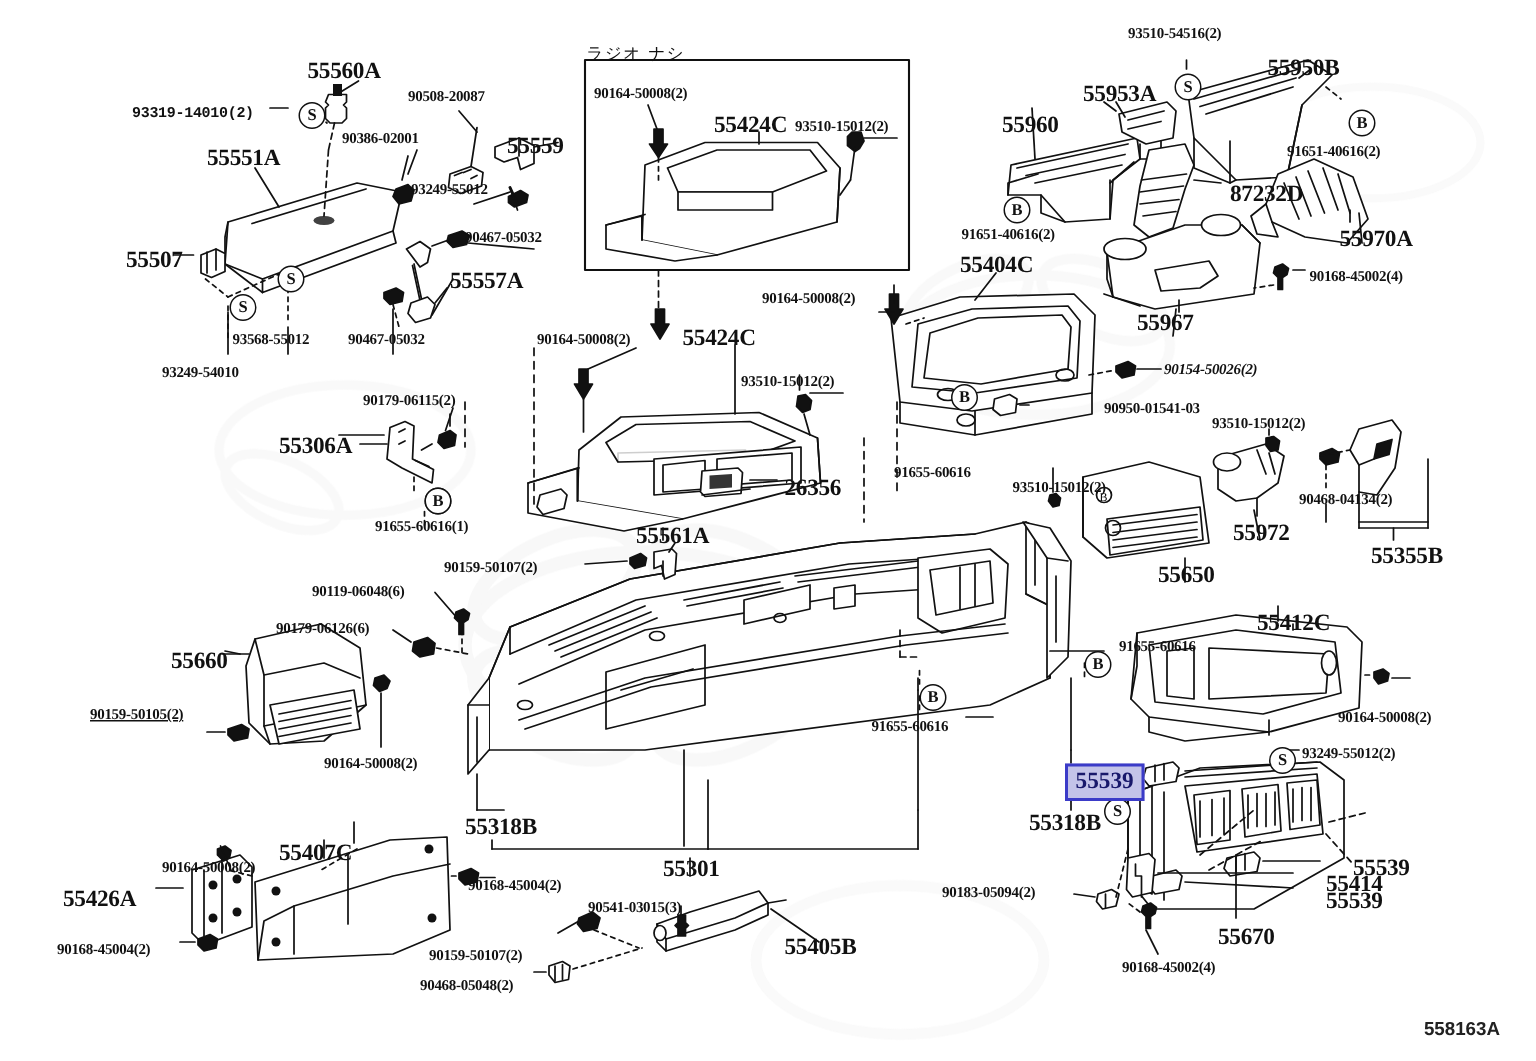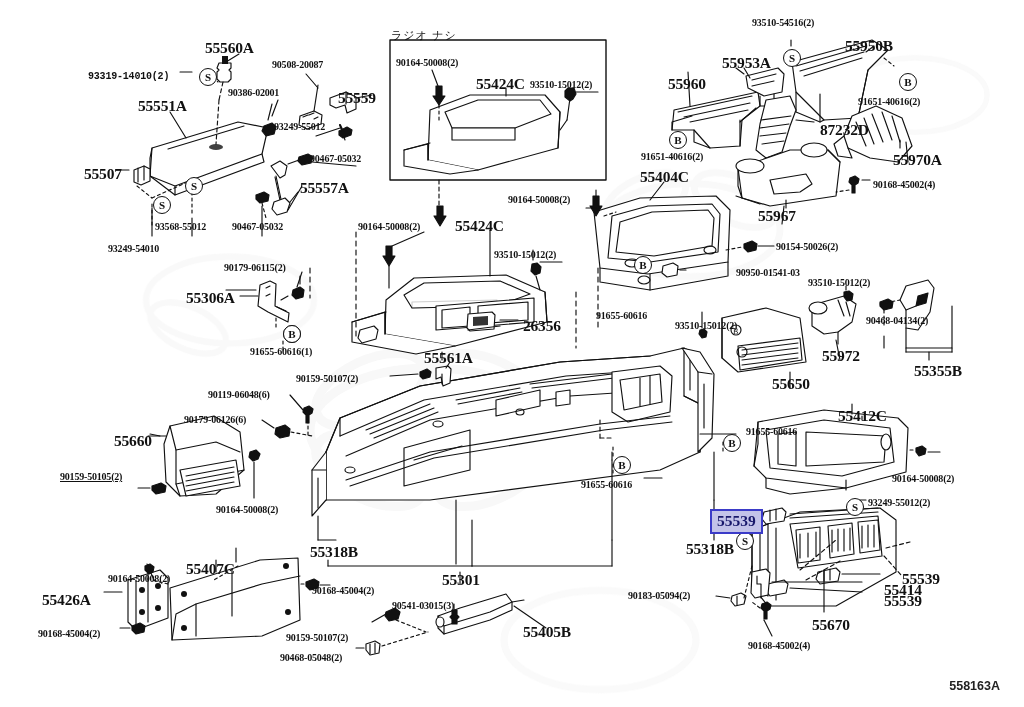--- a/index.html
+++ b/index.html
@@ -554,21 +554,21 @@
       <div class="lbl s14" style="left: 228px; top: 88px;">90386-02001</div>
       <div class="lbl s15" style="left: 338px; top: 90px;">55559</div>
       <div class="lbl s15" style="left: 138px; top: 98px;">55551A</div>
       <div class="lbl s14" style="left: 274px; top: 122px;">93249-55012</div>
       <div class="lbl s14" style="left: 310px; top: 154px;">90467-05032</div>
       <div class="lbl s15" style="left: 84px; top: 166px;">55507</div>
       <div class="lbl s15" style="left: 300px; top: 180px;">55557A</div>
       <div class="lbl s14" style="left: 155px; top: 222px;">93568-55012</div>
       <div class="lbl s14" style="left: 232px; top: 222px;">90467-05032</div>
       <div class="lbl s14" style="left: 108px; top: 244px;">93249-54010</div>
-      <div class="lbl s14" style="left: 224px; top: 263px; text-align: right;">90179-06115(2)</div>
+      <div class="lbl s14" style="left: 242px; top: 263px; text-align: right;">90179-06115(2)</div>
       <div class="lbl s15" style="left: 186px; top: 290px;">55306A</div>
       <div class="lbl s14" style="left: 250px; top: 347px;">91655-60616(1)</div>
       <div class="lbl s14" style="left: 396px; top: 58px;">90164-50008(2)</div>
       <div class="lbl s15" style="left: 476px; top: 76px;">55424C</div>
       <div class="lbl s14" style="left: 530px; top: 80px;">93510-15012(2)</div>
       <div class="lbl s14" style="left: 508px; top: 195px;">90164-50008(2)</div>
       <div class="lbl s14" style="left: 358px; top: 222px;">90164-50008(2)</div>
       <div class="lbl s15" style="left: 455px; top: 218px;">55424C</div>
       <div class="lbl s14" style="left: 494px; top: 250px;">93510-15012(2)</div>
       <div class="lbl s15" style="left: 523px; top: 318px;">26356</div>
@@ -594,26 +594,26 @@
       <div class="lbl s15" style="left: 845px; top: 38px;">55950B</div>
       <div class="lbl s15" style="left: 722px; top: 55px;">55953A</div>
       <div class="lbl s15" style="left: 668px; top: 76px;">55960</div>
       <div class="lbl s14" style="left: 858px; top: 97px;">91651-40616(2)</div>
       <div class="lbl s15" style="left: 820px; top: 122px;">87232D</div>
       <div class="lbl s14" style="left: 641px; top: 152px;">91651-40616(2)</div>
       <div class="lbl s15" style="left: 893px; top: 152px;">55970A</div>
       <div class="lbl s15" style="left: 640px; top: 169px;">55404C</div>
       <div class="lbl s14" style="left: 873px; top: 180px;">90168-45002(4)</div>
       <div class="lbl s15" style="left: 758px; top: 208px;">55967</div>
-      <div class="lbl s14" style="left: 776px; top: 242px;">90154-50026(2)</div>
+      <div class="lbl s14" style="left: 776px; top: 242px; font-style: italic;">90154-50026(2)</div>
       <div class="lbl s14" style="left: 688px; top: 268px; margin-left: 48px;">90950-01541-03</div>
       <div class="lbl s14" style="left: 808px; top: 278px;">93510-15012(2)</div>
       <div class="lbl s14" style="left: 675px; top: 321px;">93510-15012(2)</div>
       <div class="lbl s14" style="left: 596px; top: 311px;">91655-60616</div>
-      <div class="lbl s14" style="left: 866px; top: 316px;">90468-04134(2)</div>
+      <div class="lbl s14" style="left: 866px; top: 329px;">90468-04134(2)</div>
       <div class="lbl s15" style="left: 822px; top: 348px;">55972</div>
       <div class="lbl s15" style="left: 772px; top: 376px;">55650</div>
       <div class="lbl s15" style="left: 914px; top: 363px;">55355B</div>
       <div class="lbl s15" style="left: 838px; top: 408px;">55412C</div>
       <div class="lbl s14" style="left: 746px; top: 427px;">91655-60616</div>
       <div class="lbl s14" style="left: 581px; top: 480px;">91655-60616</div>
       <div class="lbl s14" style="left: 892px; top: 474px;">90164-50008(2)</div>
       <div class="lbl s14" style="left: 868px; top: 498px;">93249-55012(2)</div>
       <div class="lbl s15" style="left: 686px; top: 541px;">55318B</div>
       <div class="lbl s15" style="left: 902px; top: 571px;">55539</div>

